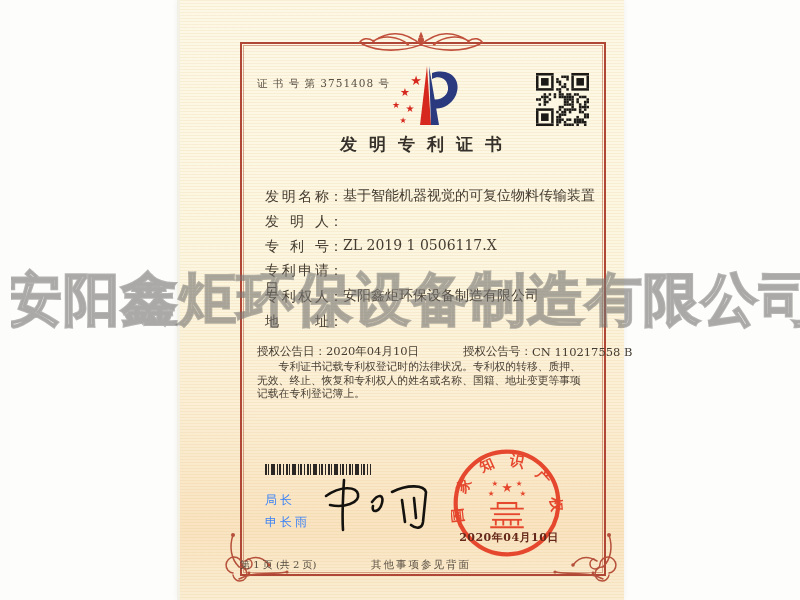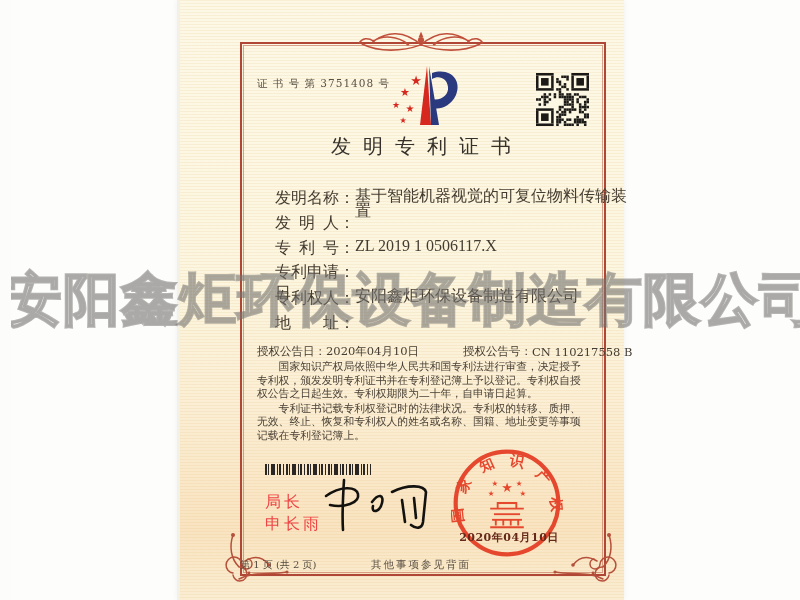--- a/index.html
+++ b/index.html
@@ -14,37 +14,37 @@
   
   .frame{position:absolute;left:229px;top:42px;width:362px;height:530px;
          border:2px solid #b04635;}
   .frame::before{content:"";position:absolute;inset:1px;border:1px solid rgba(186,94,70,.55);}
   
   .cert-no{position:absolute;left:246px;top:77px;font-size:10.5px;color:#5a5044;letter-spacing:1px;}
   .logo{position:absolute;left:372px;top:63px;width:80px;height:82px;}
   .qr{position:absolute;left:525px;top:73px;width:53px;height:53px;background:#fcf7e2;}
   .qr svg{width:100%;height:100%;}
   .title{position:absolute;left:229px;top:133px;width:362px;text-align:center;
-         font-size:20px;font-weight:normal;color:#35302a;letter-spacing:12px;text-indent:12px;}
-  
-  .field{position:absolute;left:264px;display:flex;font-size:16px;color:#453c31;}
+         font-size:17px;font-weight:bold;color:#35302a;letter-spacing:12px;text-indent:12px;}
+  
+  .field{position:absolute;left:254px;display:flex;font-size:14px;color:#453c31;}
   .field .lbl{width:64px;flex:none;text-align:justify;text-align-last:justify;}
   .field .colon{flex:none;}
-  .field .val{width:274px;line-height:15px;font-family:Liberation Serif, serif;}
+  .field .val{width:274px;line-height:15px;}
   .grant{position:absolute;font-size:11.5px;color:#453c31;display:flex;align-items:flex-end;}
   
   .legal{position:absolute;left:246px;top:360px;width:334px;font-size:10.8px;
          line-height:13.6px;color:#4a4136;}
   .legal p{margin:0 0 1px 0;text-indent:2em;}
   
   .barcode{position:absolute;left:254px;top:464px;width:106px;height:11px;
     background:
       repeating-linear-gradient(90deg,#2a2724 0 1px,transparent 1px 3px),
       repeating-linear-gradient(90deg,#2a2724 0 2px,transparent 2px 7px);}
-  .director{position:absolute;left:254px;font-size:16px;color:#ef4444;letter-spacing:3px;}
+  .director{position:absolute;left:254px;font-size:12px;color:#3b82f6;letter-spacing:3px;}
   .sig{position:absolute;left:305px;top:474px;width:125px;height:62px;}
   .seal{position:absolute;left:440px;top:447px;width:112px;height:112px;opacity:.92;}
   .seal-date{position:absolute;left:448px;top:530px;width:100px;text-align:center;
              font-size:11px;color:#66281a;font-weight:bold;letter-spacing:.5px;}
   .page-num{position:absolute;left:229px;top:558px;width:362px;text-align:left;
             font-size:10px;color:#544b3f;}
   .back-note{position:absolute;left:229px;top:558px;width:362px;text-align:center;
              font-size:10.5px;color:#5a5044;letter-spacing:2px;}
   
   .orn-top{position:absolute;left:340px;top:24px;width:140px;height:38px;}
@@ -299,21 +299,20 @@
       <span>：</span>
     <span>2020年04月10日</span>
   </div>
   <div class="grant z2" style="left:452px;top:344px">
     <span>授权公告号</span>
       <span>：</span>
     <span>CN 110217558 B</span>
   </div>
 
   <div class="legal z2">
-    <p>国家知识产权局依照中华人民共和国专利法进行审查，决定授予专利权，颁发发明专利证书并在专利登记簿上予以登记。专利权自授权公告之日起生效。专利权期限为二十年，自申请日起算。</p>
     <p>专利证书记载专利权登记时的法律状况。专利权的转移、质押、无效、终止、恢复和专利权人的姓名或名称、国籍、地址变更等事项记载在专利登记簿上。</p>
   </div>
 
   <div class="barcode z2"></div>
   <div class="director z2" style="top:492px">局长</div>
   <div class="director z2" style="top:514px">申长雨</div>
 
   <svg class="sig z3" viewBox="0 0 125 62">
     <g fill="none" stroke="#14120f" stroke-width="2.6" stroke-linecap="round">
       <path d="M10,22 C24,12 40,12 42,20 C44,29 28,34 14,31"></path>

